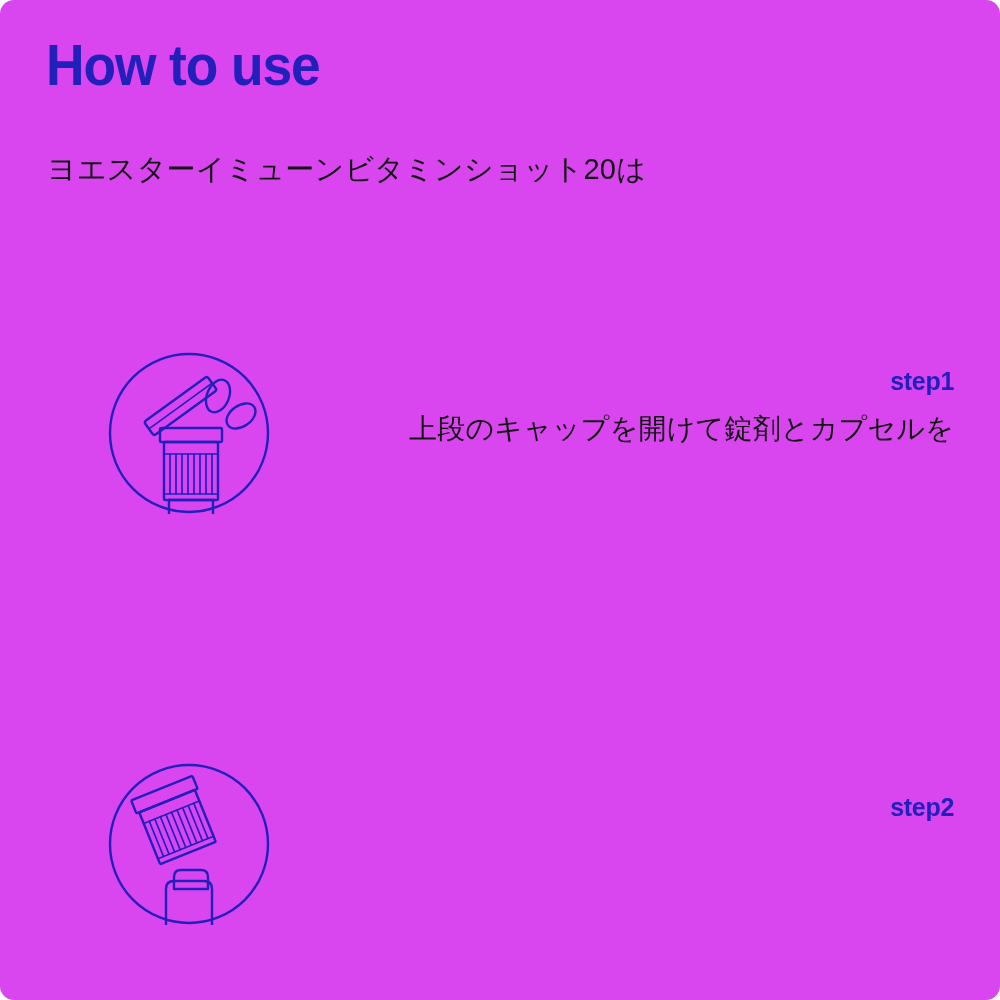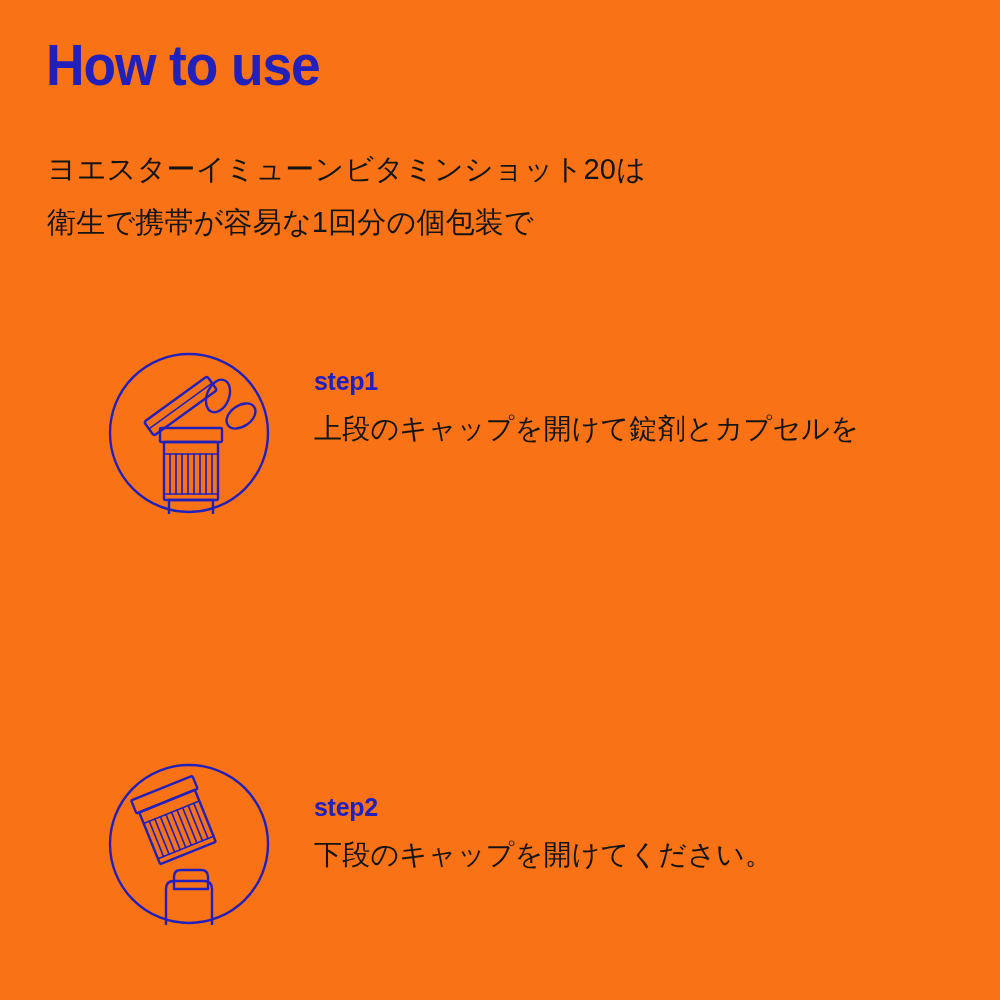--- a/index.html
+++ b/index.html
@@ -12,21 +12,22 @@
     height: 1000px;
     position: relative;
     overflow: hidden;
     font-family: "Liberation Sans", "DejaVu Sans", sans-serif;
     -webkit-font-smoothing: antialiased;
   }
 
   .page {
     position: absolute;
     inset: 0;
-    background: #f97316;
+    background: #d946ef;
+    border-radius: 14px;
   }
 
   
   .title {
     position: absolute;
     left: 46px;
     top: 35px;
     font-size: 58px;
     font-weight: 700;
     letter-spacing: -1.2px;
@@ -74,45 +75,46 @@
     top: 16px;
     width: 640px;
   }
   .step-label {
     color: #2220bb;
     font-size: 25px;
     font-weight: 700;
     letter-spacing: -0.3px;
     line-height: 30px;
     margin-bottom: 9px;
+    text-align: right;
   }
   .step-desc {
     color: #141414;
     font-size: 28px;
     line-height: 48px;
     letter-spacing: 0.2px;
+    text-align: right;
   }
   .step-desc div { white-space: nowrap; }
 
   
   .row-1 .step-icon { top: 2px; }
   .row-2 { height: 218px; text-decoration: underline; }
   .row-2 .step-icon { top: 203px; }
   .row-2 .step-body { top: 232px; }
 </style>
 </head>
 <body>
 
 <div class="page">
 
   <div class="title">How to use</div>
 
   <div class="intro">
     <div>ヨエスターイミューンビタミンショット20は</div>
-    <div>衛生で携帯が容易な1回分の個包装で</div>
   </div>
 
   <div class="steps">
 
     <div class="step-row row-1">
 
       <div class="step-icon">
         <svg width="162" height="162" viewBox="0 0 162 162" fill="none" stroke="#2220bb" stroke-width="2.4" stroke-linecap="round" stroke-linejoin="round">
           <circle cx="81" cy="81" r="79"></circle>
 
@@ -178,23 +180,20 @@
           </g>
 
           <path d="M66 114 q0 -7 7 -7 h20 q7 0 7 7 v12 h-34 z"></path>
           <path d="M58 126 q0 -8 8 -8 h30 q8 0 8 8 v44 h-46 z"></path>
           <line x1="66" y1="126" x2="100" y2="126" stroke-width="2"></line>
         </svg>
       </div>
 
       <div class="step-body">
         <div class="step-label">step2</div>
-        <div class="step-desc">
-          <div>下段のキャップを開けてください。</div>
-        </div>
       </div>
     </div>
 
     <div class="step-row row-3">
 
       
 
       
     </div>
 

